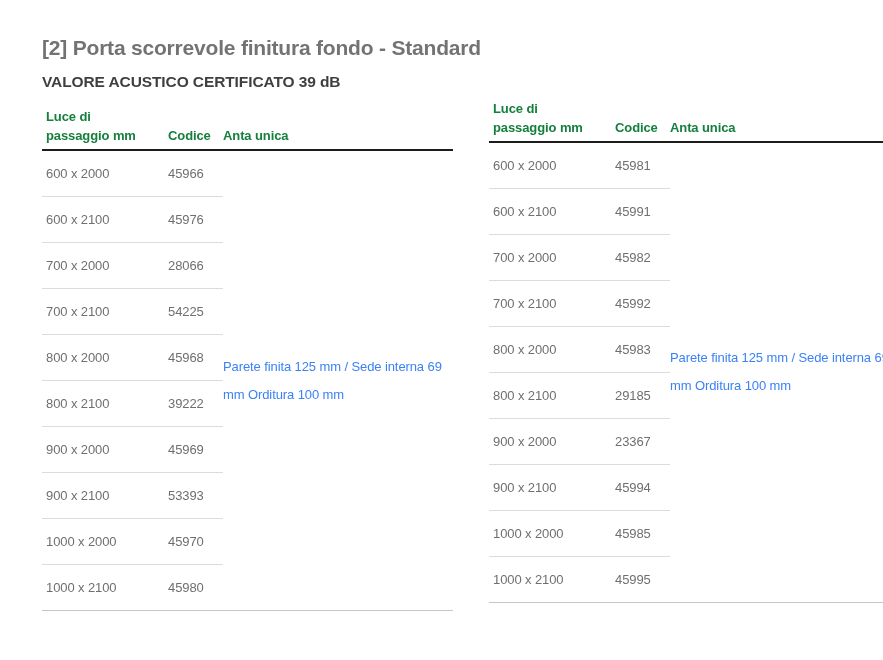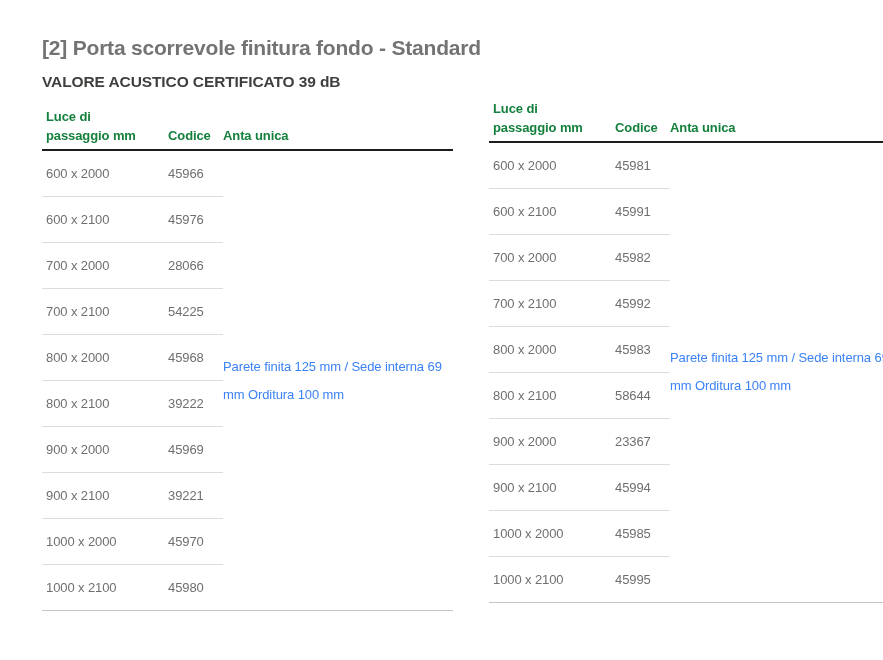--- a/index.html
+++ b/index.html
@@ -141,21 +141,21 @@
           <tr>
               <td class="size-cell rule">800 x 2100</td>
               <td class="rule">39222</td>
             </tr>
           <tr>
               <td class="size-cell rule">900 x 2000</td>
               <td class="rule">45969</td>
             </tr>
           <tr>
               <td class="size-cell rule">900 x 2100</td>
-              <td class="rule">39221</td>
+              <td class="rule">53393</td>
             </tr>
           <tr>
               <td class="size-cell rule">1000 x 2000</td>
               <td class="rule">45970</td>
             </tr>
           <tr>
               <td class="size-cell rule">1000 x 2100</td>
               <td class="rule">45980</td>
             </tr>
         </tbody>
@@ -195,21 +195,21 @@
           <tr>
               <td class="size-cell rule">700 x 2100</td>
               <td class="rule">45992</td>
             </tr>
           <tr>
               <td class="size-cell rule">800 x 2000</td>
               <td class="rule">45983</td>
             </tr>
           <tr>
               <td class="size-cell rule">800 x 2100</td>
-              <td class="rule">58644</td>
+              <td class="rule">29185</td>
             </tr>
           <tr>
               <td class="size-cell rule">900 x 2000</td>
               <td class="rule">23367</td>
             </tr>
           <tr>
               <td class="size-cell rule">900 x 2100</td>
               <td class="rule">45994</td>
             </tr>
           <tr>

